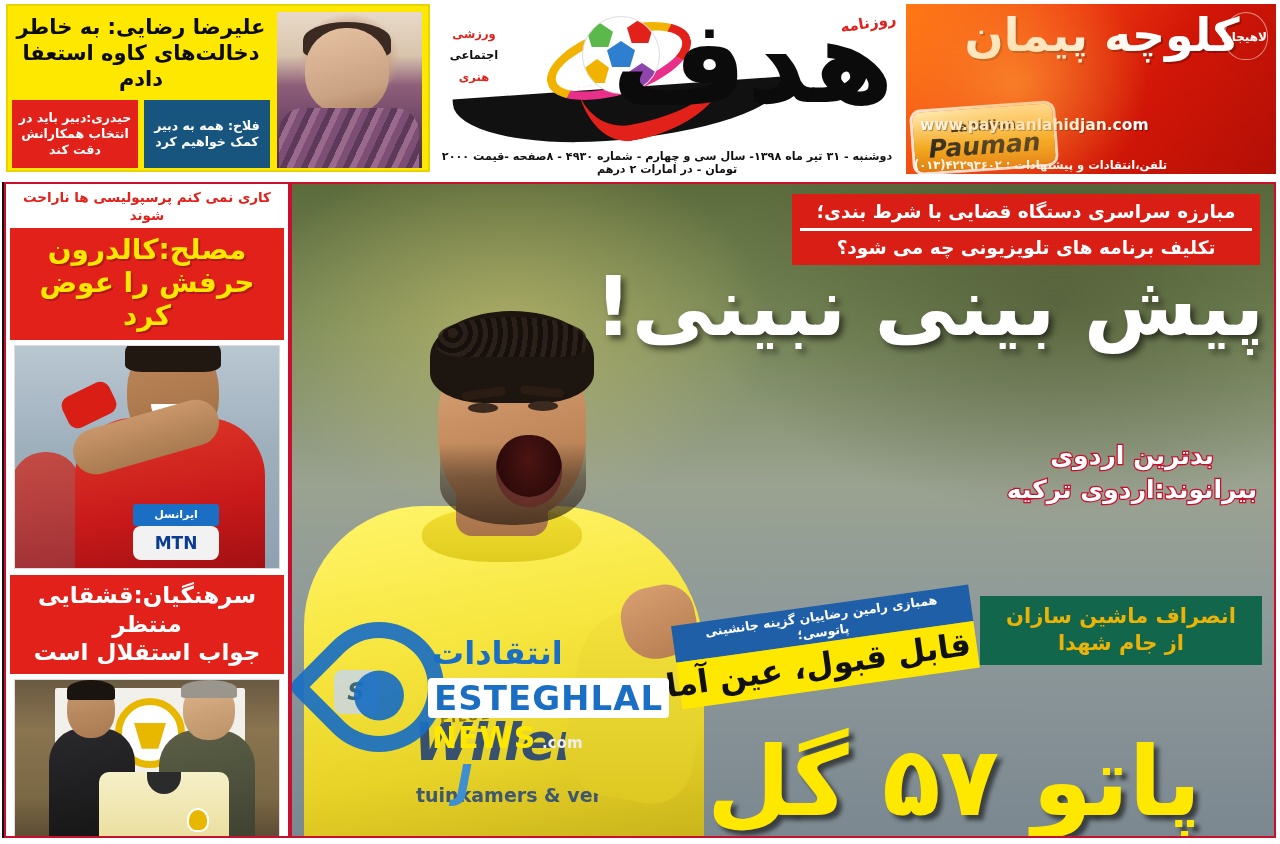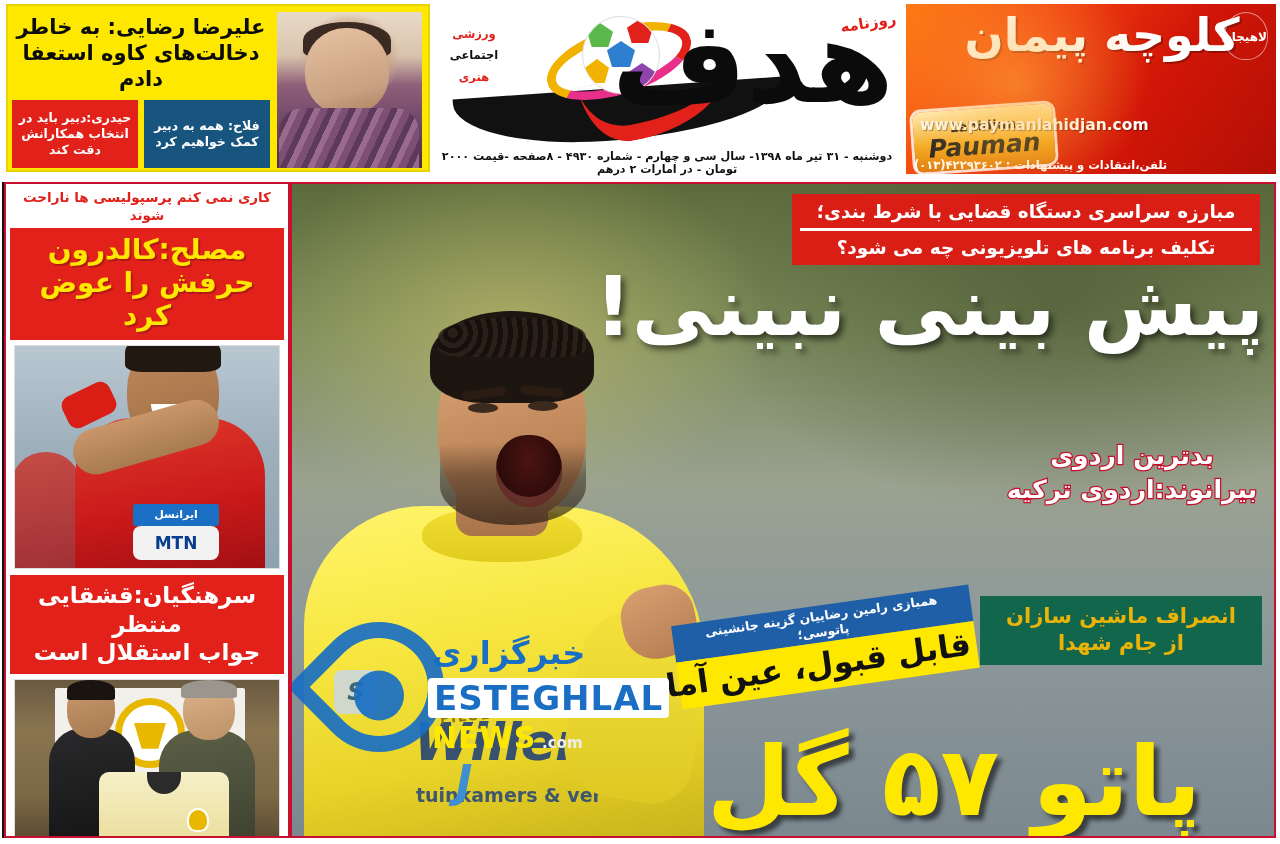--- a/index.html
+++ b/index.html
@@ -578,21 +578,21 @@
 
       <div class="yellow-banner">
         <div class="yb-top">همبازی رامین رضاییان گزینه جانشینی پاتوسی؛</div>
         <div class="yb-main">قابل قبول، عین آمار</div>
       </div>
 
       <div class="pato-headline">پاتو ۵۷ گل</div>
 
       <div class="watermark">
         <div class="wm-pin"></div>
-        <div class="wm-fa">خبرگزاری</div>
+        <div class="wm-fa">انتقادات</div>
         <div class="wm-en">ESTEGHLAL</div>
         <div class="wm-news">NEWS</div>
         <div class="wm-com">.com</div>
       </div>
     </div>
 
     <div class="col-right">
       <div class="cr-kicker">کاری نمی کنم پرسپولیسی ها ناراحت شوند</div>
       <div class="cr-redblock">
         <div>مصلح:کالدرون</div>

